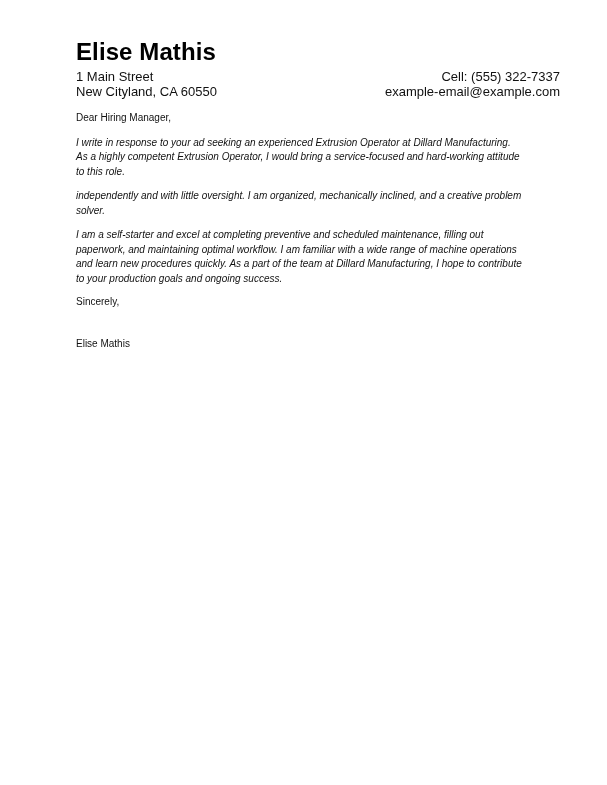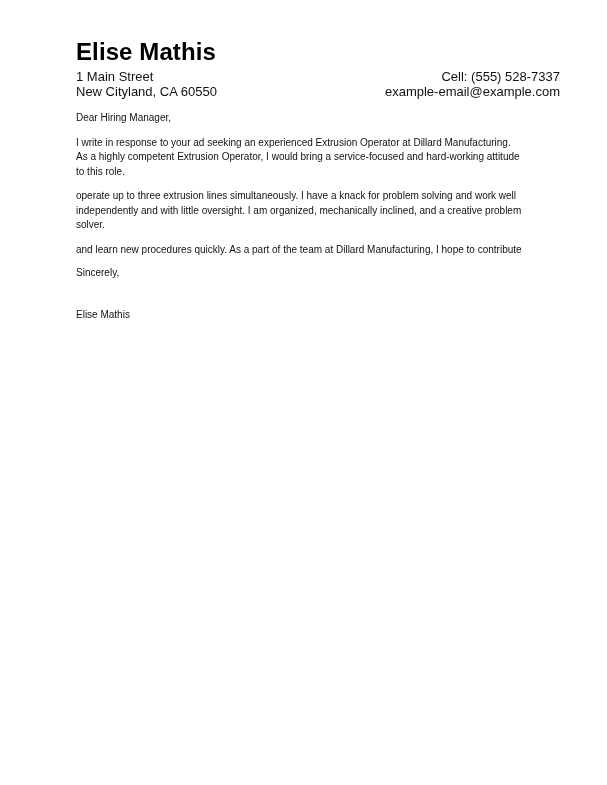--- a/index.html
+++ b/index.html
@@ -50,56 +50,59 @@
     }
     .closing {
       margin-top: 9px;
     }
     .signature {
       margin-top: 27px;
     }
     .line {
       display: block;
       white-space: nowrap;
+      font-style: italic;
     }
   </style>
 </head>
 <body>
 
 <div class="page">
 
   <div class="name">Elise Mathis</div>
 
   <div class="contact">
     <div class="left">
       <div>1 Main Street</div>
       <div>New Cityland, CA 60550</div>
     </div>
     <div class="right">
-      <div>Cell: (555) 528-7337</div>
+      <div>Cell: (555) 322-7337</div>
       <div>example-email@example.com</div>
     </div>
   </div>
 
   <div class="body-text salutation">Dear Hiring Manager,</div>
 
   <div class="body-text para">
     <span class="line">I write in response to your ad seeking an experienced Extrusion Operator at Dillard Manufacturing.</span>
     <span class="line">As a highly competent Extrusion Operator, I would bring a service-focused and hard-working attitude</span>
     <span class="line">to this role.</span>
   </div>
 
   <div class="body-text para">
-    <span class="line">operate up to three extrusion lines simultaneously. I have a knack for problem solving and work well</span>
     <span class="line">independently and with little oversight. I am organized, mechanically inclined, and a creative problem</span>
     <span class="line">solver.</span>
   </div>
 
   <div class="body-text para">
+    <span class="line">I am a self-starter and excel at completing preventive and scheduled maintenance, filling out</span>
+    <span class="line">paperwork, and maintaining optimal workflow. I am familiar with a wide range of machine operations</span>
     <span class="line">and learn new procedures quickly. As a part of the team at Dillard Manufacturing, I hope to contribute</span>
+    <span class="line">to your production goals and ongoing success.</span>
   </div>
 
 
   <div class="body-text closing">Sincerely,</div>
 
   <div class="body-text signature">Elise Mathis</div>
 
 </div>
 
 </body></html>

